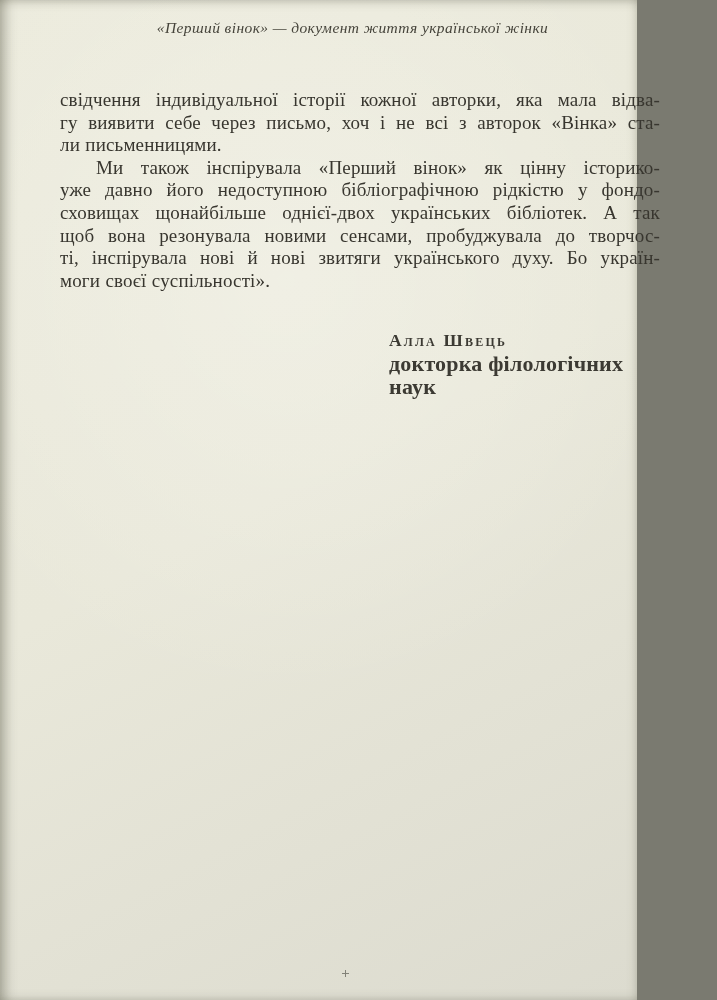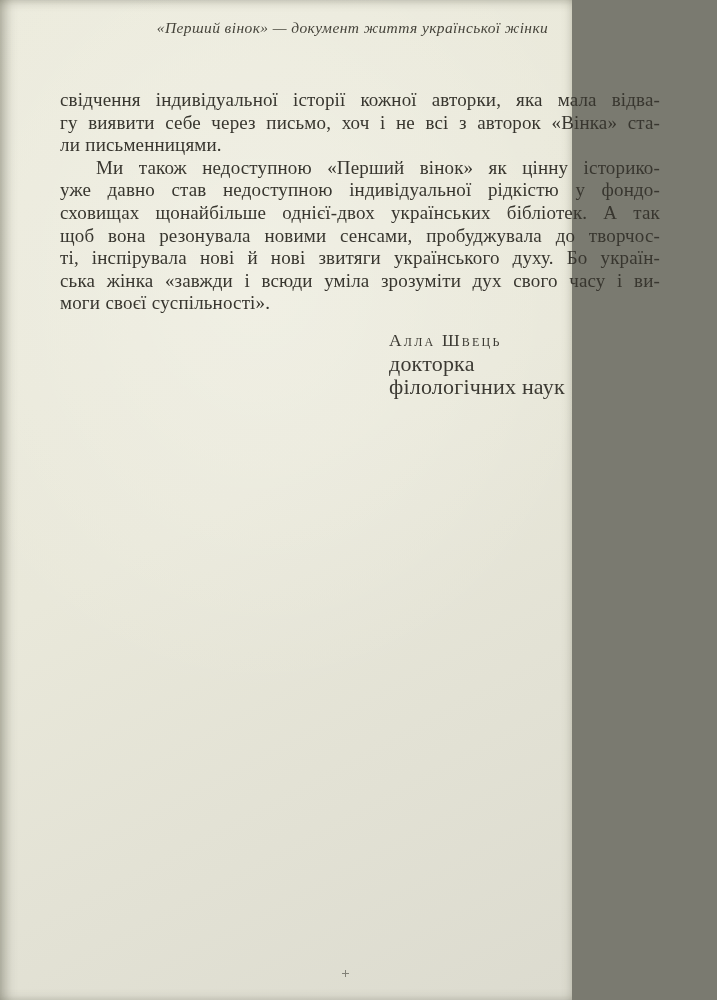--- a/index.html
+++ b/index.html
@@ -8,21 +8,21 @@
   }
   * { margin: 0; padding: 0; box-sizing: border-box; }
   html, body { width: 717px; height: 1000px; }
   body {
     font-family: "Liberation Serif", "DejaVu Serif", serif;
     background: #7a7a70;
     overflow: hidden;
   }
   .page {
     position: relative;
-    width: 572px;
+    width: 637px;
     height: 1000px;
     background:
       radial-gradient(ellipse 90% 60% at 45% 28%, rgba(255,255,250,0.30), rgba(255,255,250,0) 70%),
       linear-gradient(152deg, #ecebdd 0%, var(--paper) 48%, #dcdbcf 100%);
     box-shadow:
       inset 14px 0 12px -9px rgba(92,92,76,0.45),
       inset -8px 0 10px -7px rgba(92,92,76,0.28),
       inset 0 10px 10px -8px rgba(92,92,76,0.30),
       inset 0 -8px 10px -7px rgba(92,92,76,0.25);
     color: var(--ink);
@@ -57,20 +57,21 @@
   .line.last {
     text-align-last: left;
     white-space: normal;
   }
   .line.indent { text-indent: 36px; }
   .signature {
     position: absolute;
     left: 389px;
     top: 329px;
     line-height: 23px;
+    font-weight: bold;
   }
   .sig-name {
     font-variant: small-caps;
     font-size: 17.5px;
     letter-spacing: 2.2px;
     color: #3c3a33;
   }
   .sig-title {
     font-size: 22px;
     letter-spacing: 0.2px;
@@ -103,26 +104,25 @@
 <body>
 
 <div class="page">
 
   <div class="running-header">«Перший вінок» — документ життя української жінки</div>
 
   <div class="text-block">
       <div class="line">свідчення індивідуальної історії кожної авторки, яка мала відва-</div>
       <div class="line">гу виявити себе через письмо, хоч і не всі з авторок «Вінка» ста-</div>
       <div class="line last">ли письменницями.</div>
-      <div class="line indent">Ми також недоступною «Перший вінок» як цінну історико-</div>
-      <div class="line">уже давно став недоступною індивідуальної рідкістю у фондо-</div>
+      <div class="line indent">Ми також інспірувала «Перший вінок» як цінну історико-</div>
+      <div class="line">уже давно його недоступною бібліографічною рідкістю у фондо-</div>
       <div class="line">сховищах щонайбільше однієї-двох українських бібліотек. А так</div>
       <div class="line">щоб вона резонувала новими сенсами, пробуджувала до творчос-</div>
       <div class="line">ті, інспірувала нові й нові звитяги українського духу. Бо україн-</div>
-      <div class="line">ська жінка «завжди і всюди уміла зрозуміти дух свого часу і ви-</div>
       <div class="line last">моги своєї суспільності».</div>
     </div>
 
   <div class="signature">
     <div class="sig-name">Алла Швець</div>
     <div class="sig-title">докторка філологічних наук</div>
   </div>
 
   <div class="print-mark"></div>
 

